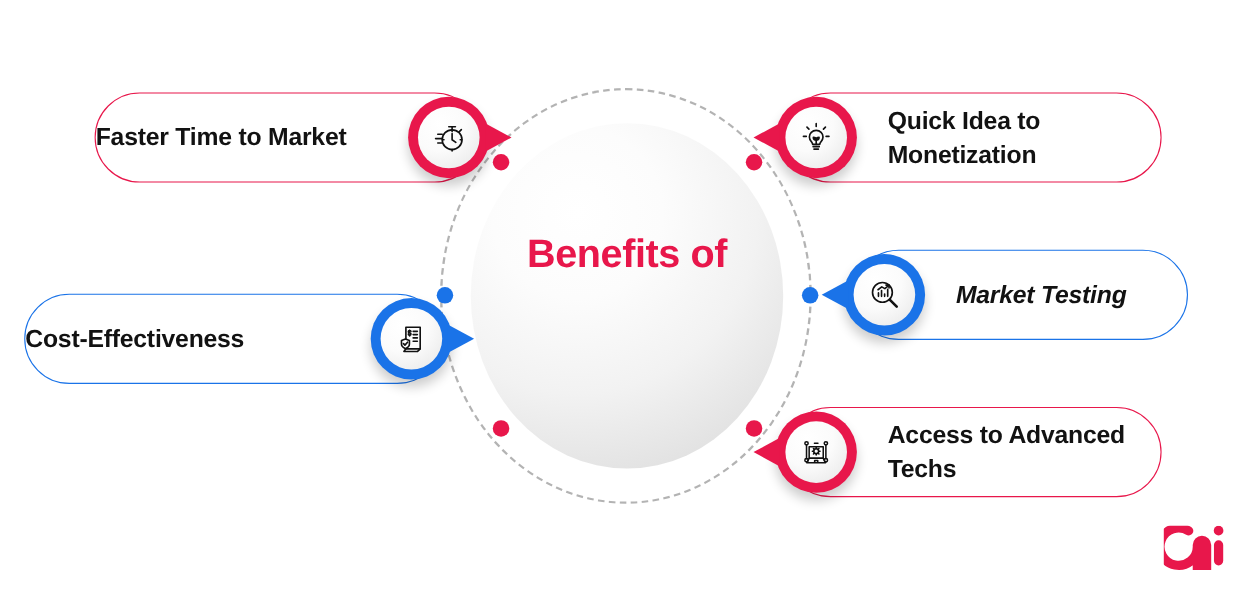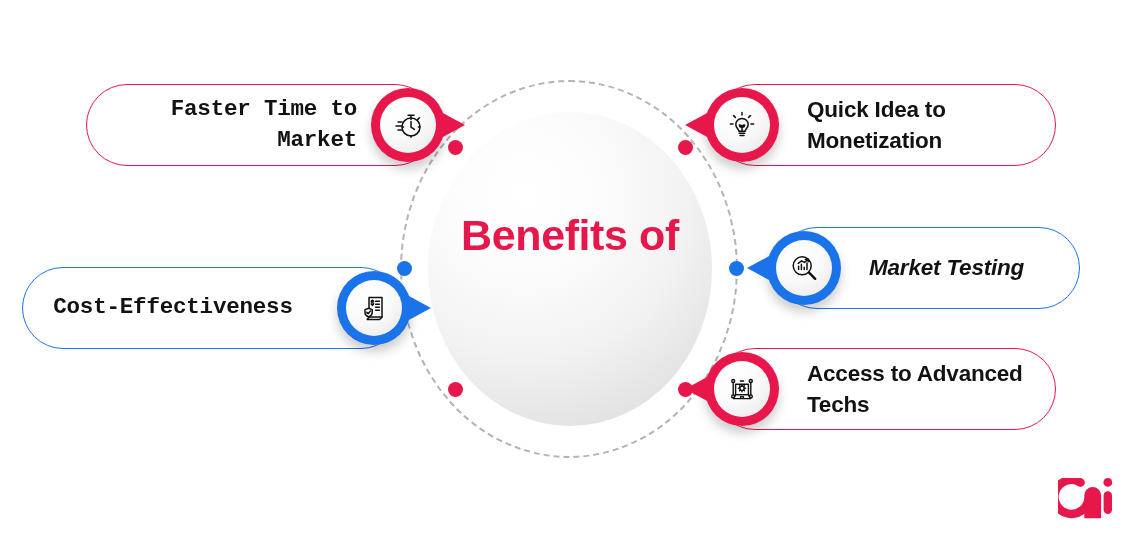--- a/index.html
+++ b/index.html
@@ -50,21 +50,21 @@
                 #e3e3e3 80%,
                 #d8d8d8 100%);
   }
   .center-title {
     position: absolute;
     left: 0;
     top: 128px;
     width: 340px;
     text-align: center;
     color: #e8174b;
-    font-size: 43px;
+    font-size: 36px;
     font-weight: bold;
     line-height: 1.26;
     letter-spacing: -0.4px;
   }
   .center-title span { display: block; }
 
   
   .node-dot {
     position: absolute;
     width: 15px;
@@ -96,21 +96,21 @@
 
   .card-label {
     color: #121212;
     font-size: 22.5px;
     font-weight: bold;
     line-height: 1.38;
     letter-spacing: -0.2px;
   }
 
   
-  .card.side-left  { justify-content: center; padding-right: 78px; text-align: right; font-family: Liberation Mono, monospace; }
+  .card.side-left  { justify-content: flex-start; padding-right: 78px; text-align: right; }
   
   .card.side-right { justify-content: flex-start; padding-left: 92px; text-align: left; }
 
   
   .badge {
     position: absolute;
     width: 74px;
     height: 74px;
     top: 50%;
     transform: translateY(-50%);
@@ -163,21 +163,21 @@
     justify-content: center;
   }
   .badge-inner svg { display: block; }
 
   
   #card-faster     { left: 86px;  top: 84px;  width: 350px; }
   #card-quick      { left: 714px; top: 84px;  width: 342px; }
   #card-cost       { left: 22px;  top: 227px; width: 380px; margin-top: 40px; }
   #card-market     { left: 776px; top: 227px; width: 304px; font-style: italic; }
   #card-feedback   { left: 86px;  top: 370px; width: 350px; }
-  #card-access     { left: 714px; top: 348px; width: 342px; }
+  #card-access     { left: 714px; top: 370px; width: 342px; }
 
   
   .brand-logo {
     position: absolute;
     left: 1058px;
     top: 478px;
     width: 58px;
     height: 42px;
   }
 </style>

